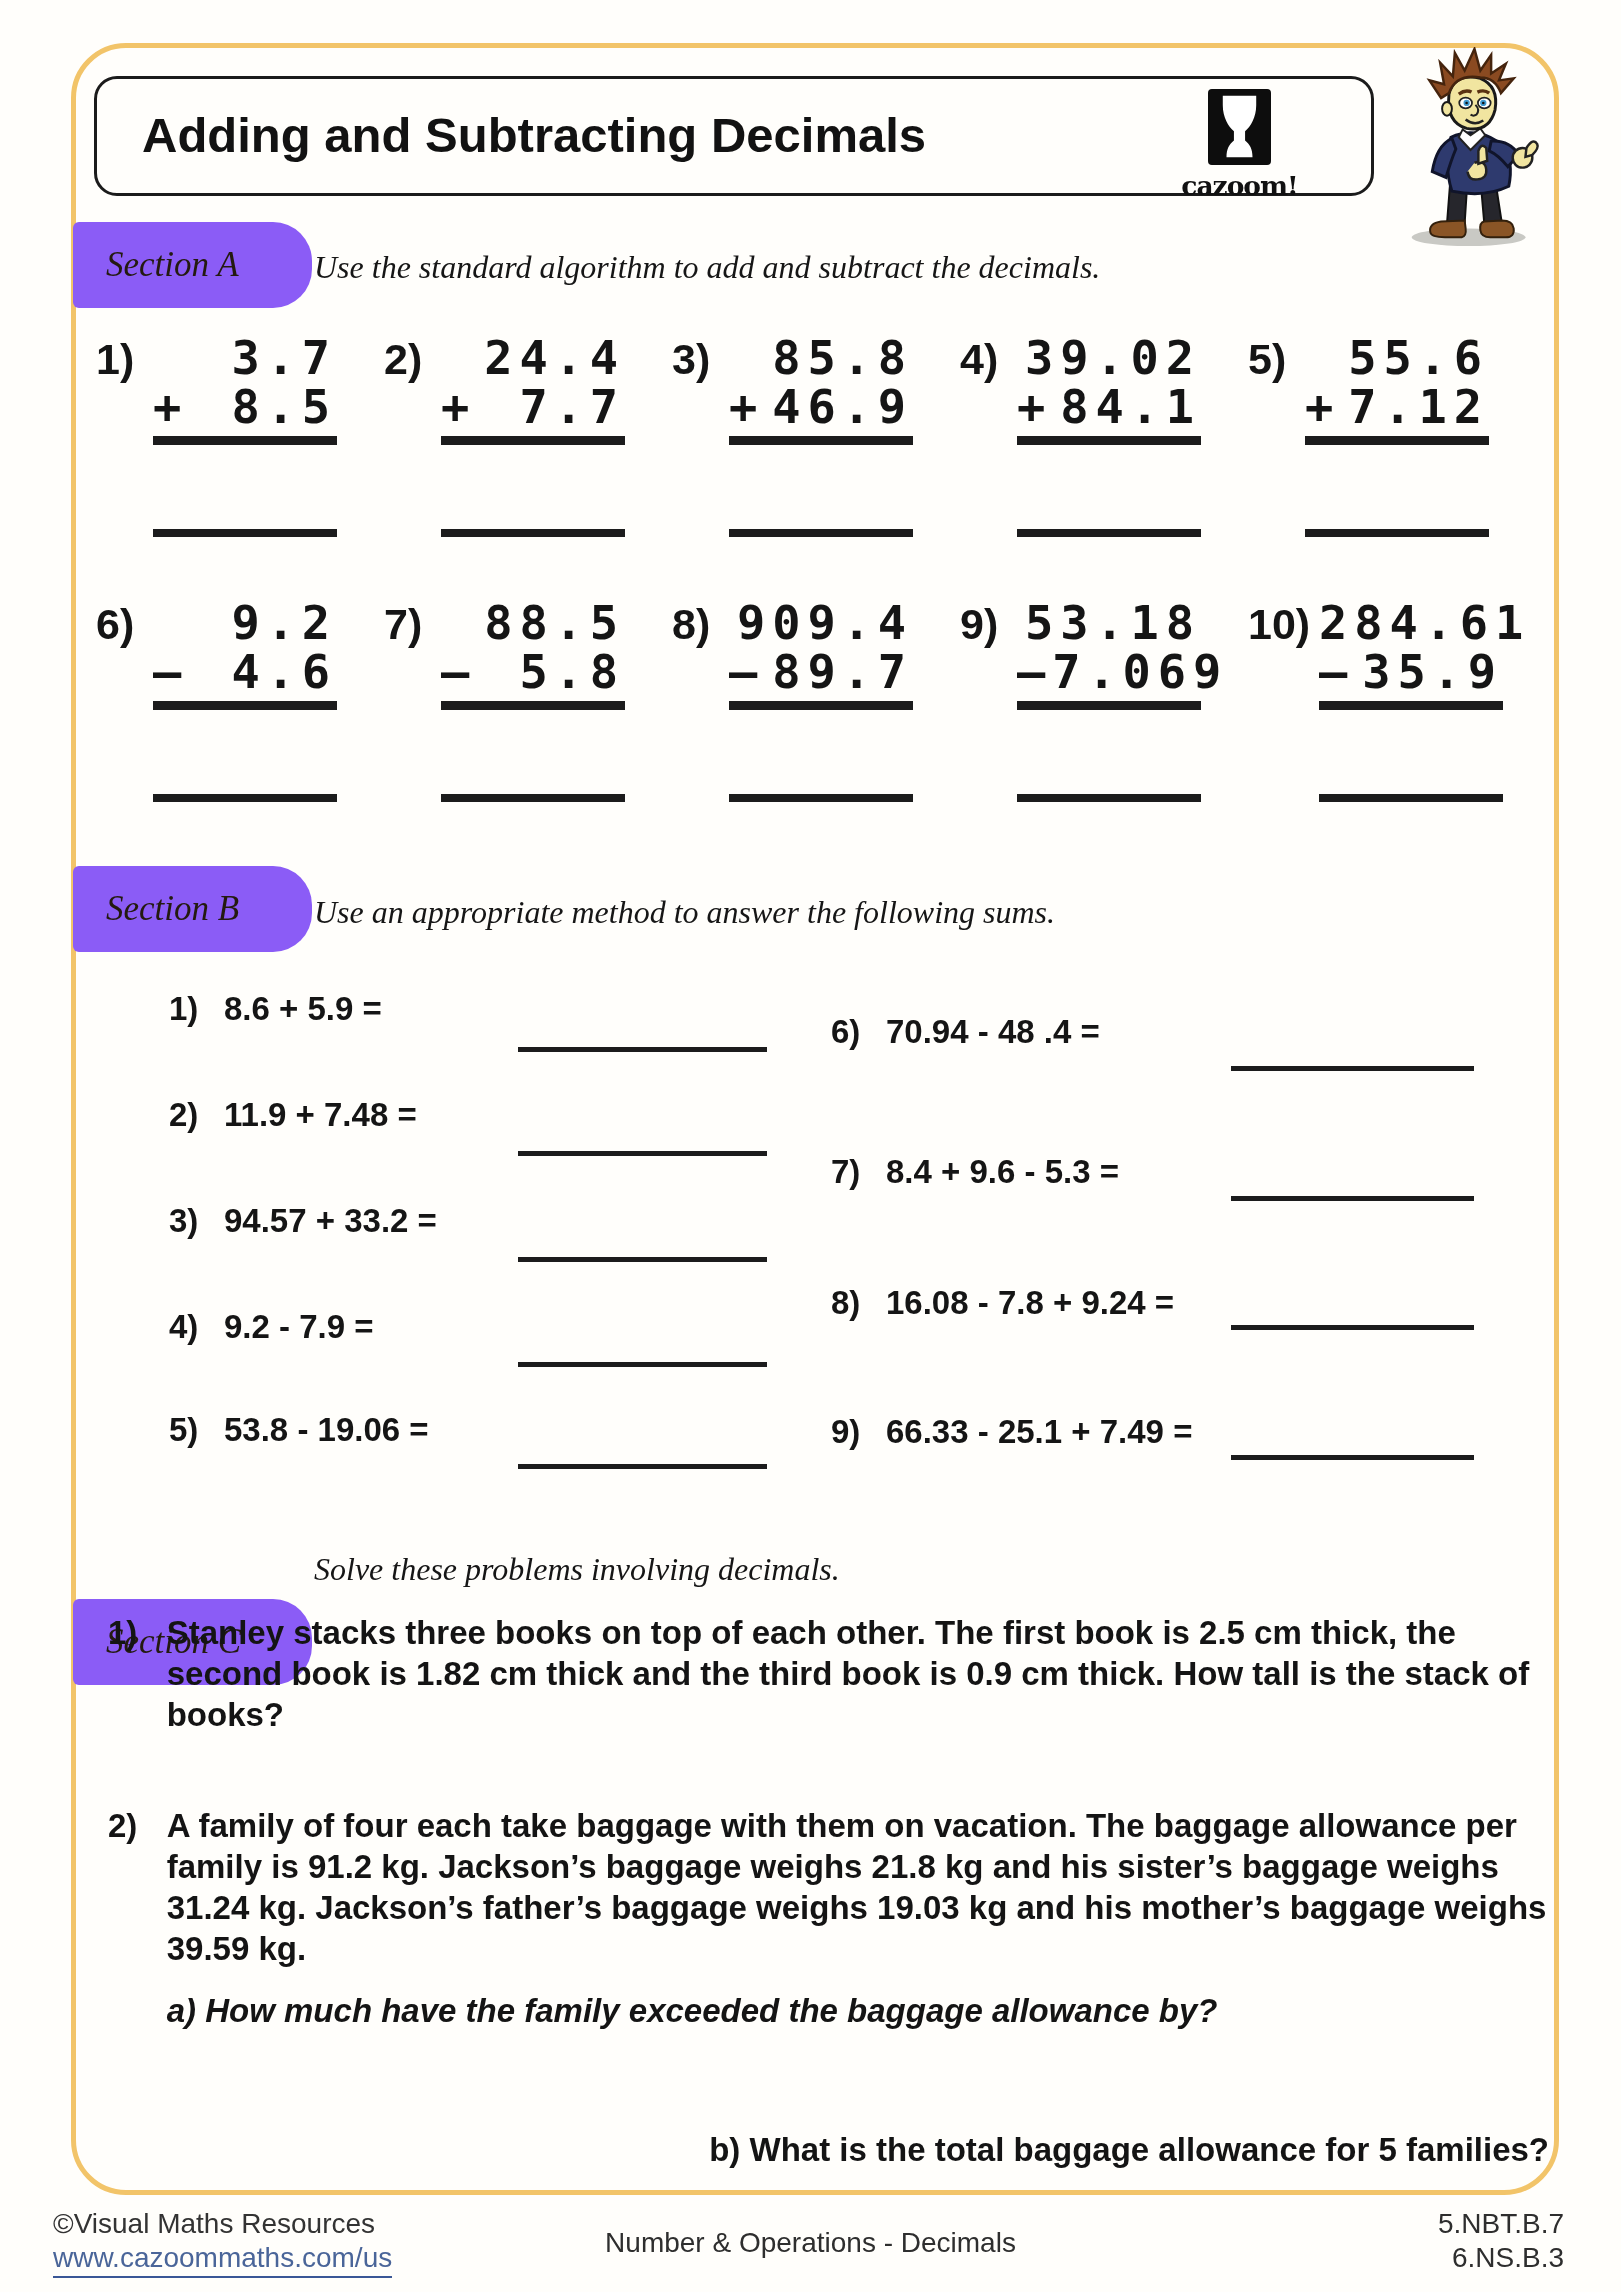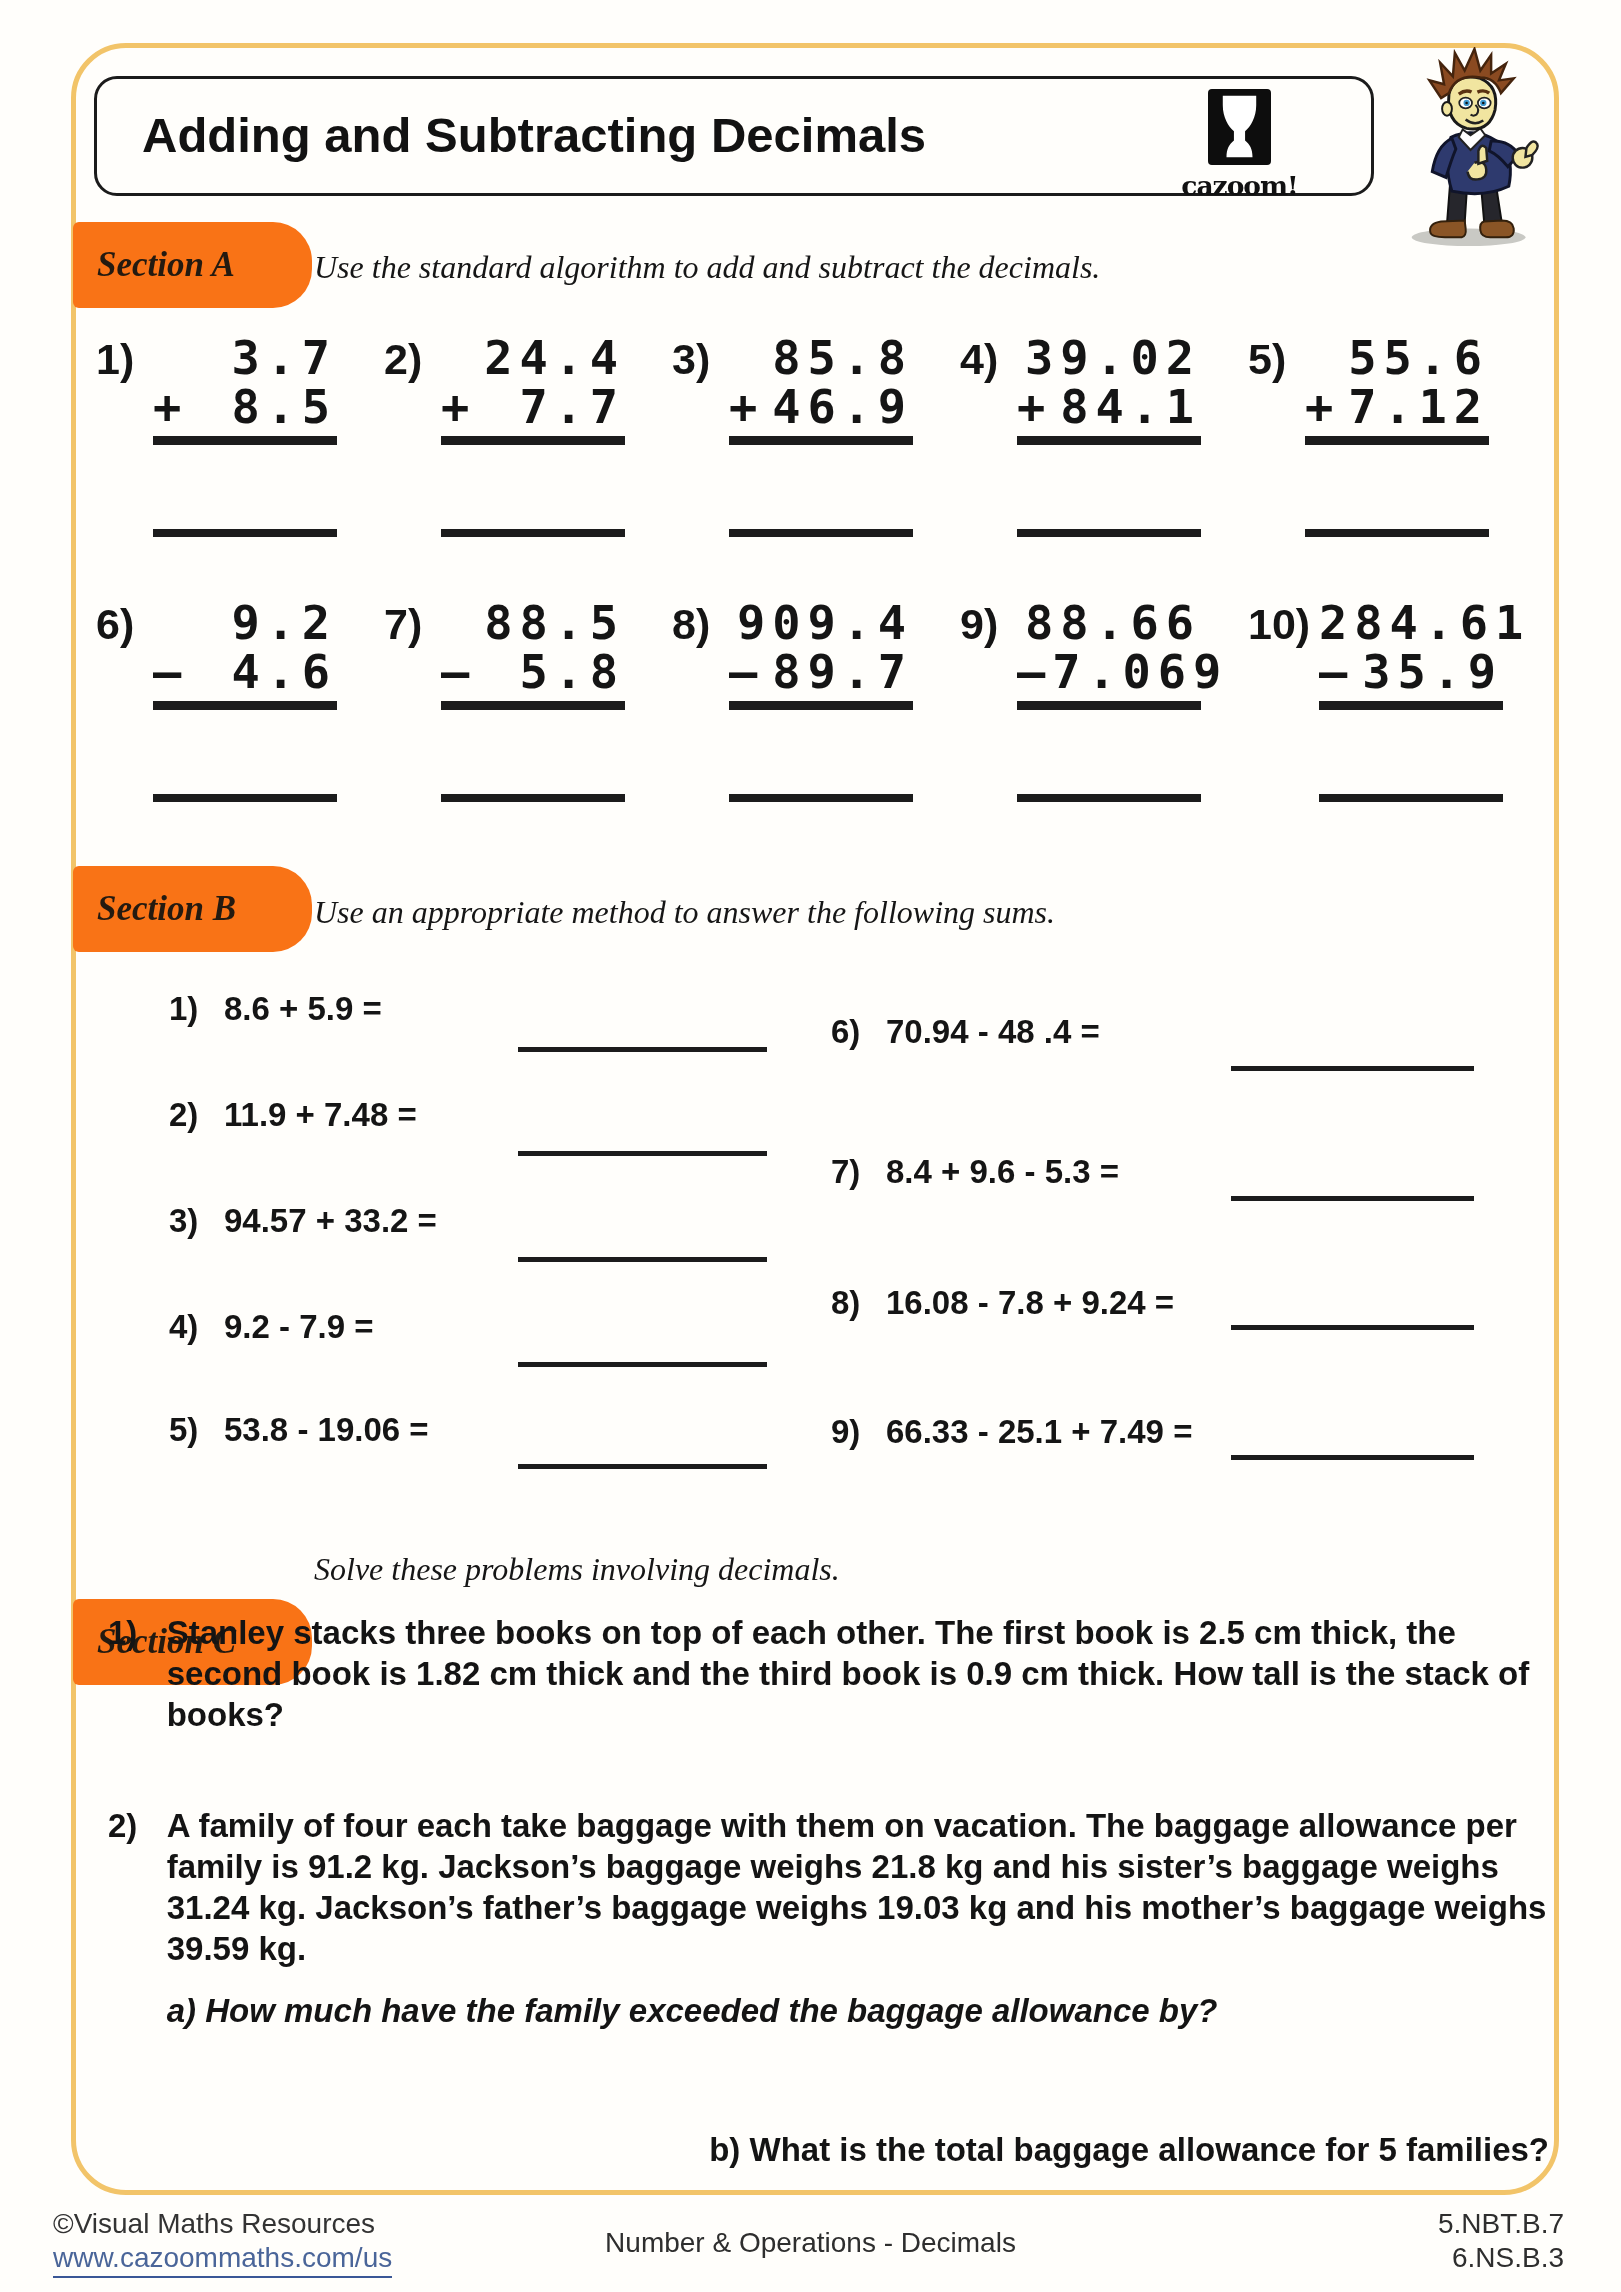--- a/index.html
+++ b/index.html
@@ -25,23 +25,23 @@
   }
   .logo { position:absolute; right:63px; top:9.8px; width:137px; text-align:center; }
   .logo-box { width:63px; height:76px; background:#0d0d0d; border-radius:3.9px; margin:0 auto;
     display:flex; align-items:center; justify-content:center; }
   .logo-word { font-family:"DejaVu Serif", serif; font-weight:700; font-size:26.5px;
     letter-spacing:-1px; color:#111; margin-top:5px; }
   
   .mascot { position:absolute; left:1390px; top:47px; width:165px; height:204px; z-index:3; }
   
   .badge {
-    position:absolute; left:73px; width:239px; height:86px; background:#f97316;
-    border-radius:5.9px 39px 39px 5.9px; display:flex; align-items:center; padding-left:24px;
-    font-family:"Liberation Serif", serif; font-style:italic; font-weight:700;
+    position:absolute; left:73px; width:239px; height:86px; background:#8b5cf6;
+    border-radius:5.9px 39px 39px 5.9px; display:flex; align-items:center; padding-left:33px;
+    font-family:"Liberation Serif", serif; font-style:italic; font-weight:400;
     font-size:35px; color:#241a10; z-index:2;
   }
   .badge-a { top:222px; }
   .badge-b { top:866px; }
   .badge-c { top:1599px; }
   .instr {
     position:absolute; left:314px; font-family:"Liberation Serif", serif; font-style:italic;
     font-size:32px; color:#161616; z-index:2;
   }
   .instr-a { top:249px; }
@@ -225,21 +225,21 @@
             <span>–</span>
             <span>89.7</span>
           </div>
         <div class="sum-bar"></div>
         <div class="ans-bar"></div>
       </div>
     </div>
     <div class="prob">
       <div class="plabel">9)</div>
       <div class="pcol">
-        <div class="num-top">88.66</div>
+        <div class="num-top">53.18</div>
         <div class="num-op">
             <span>–</span>
             <span>7.069</span>
           </div>
         <div class="sum-bar"></div>
         <div class="ans-bar"></div>
       </div>
     </div>
     <div class="prob">
       <div class="plabel plabel-wide">10)</div>

